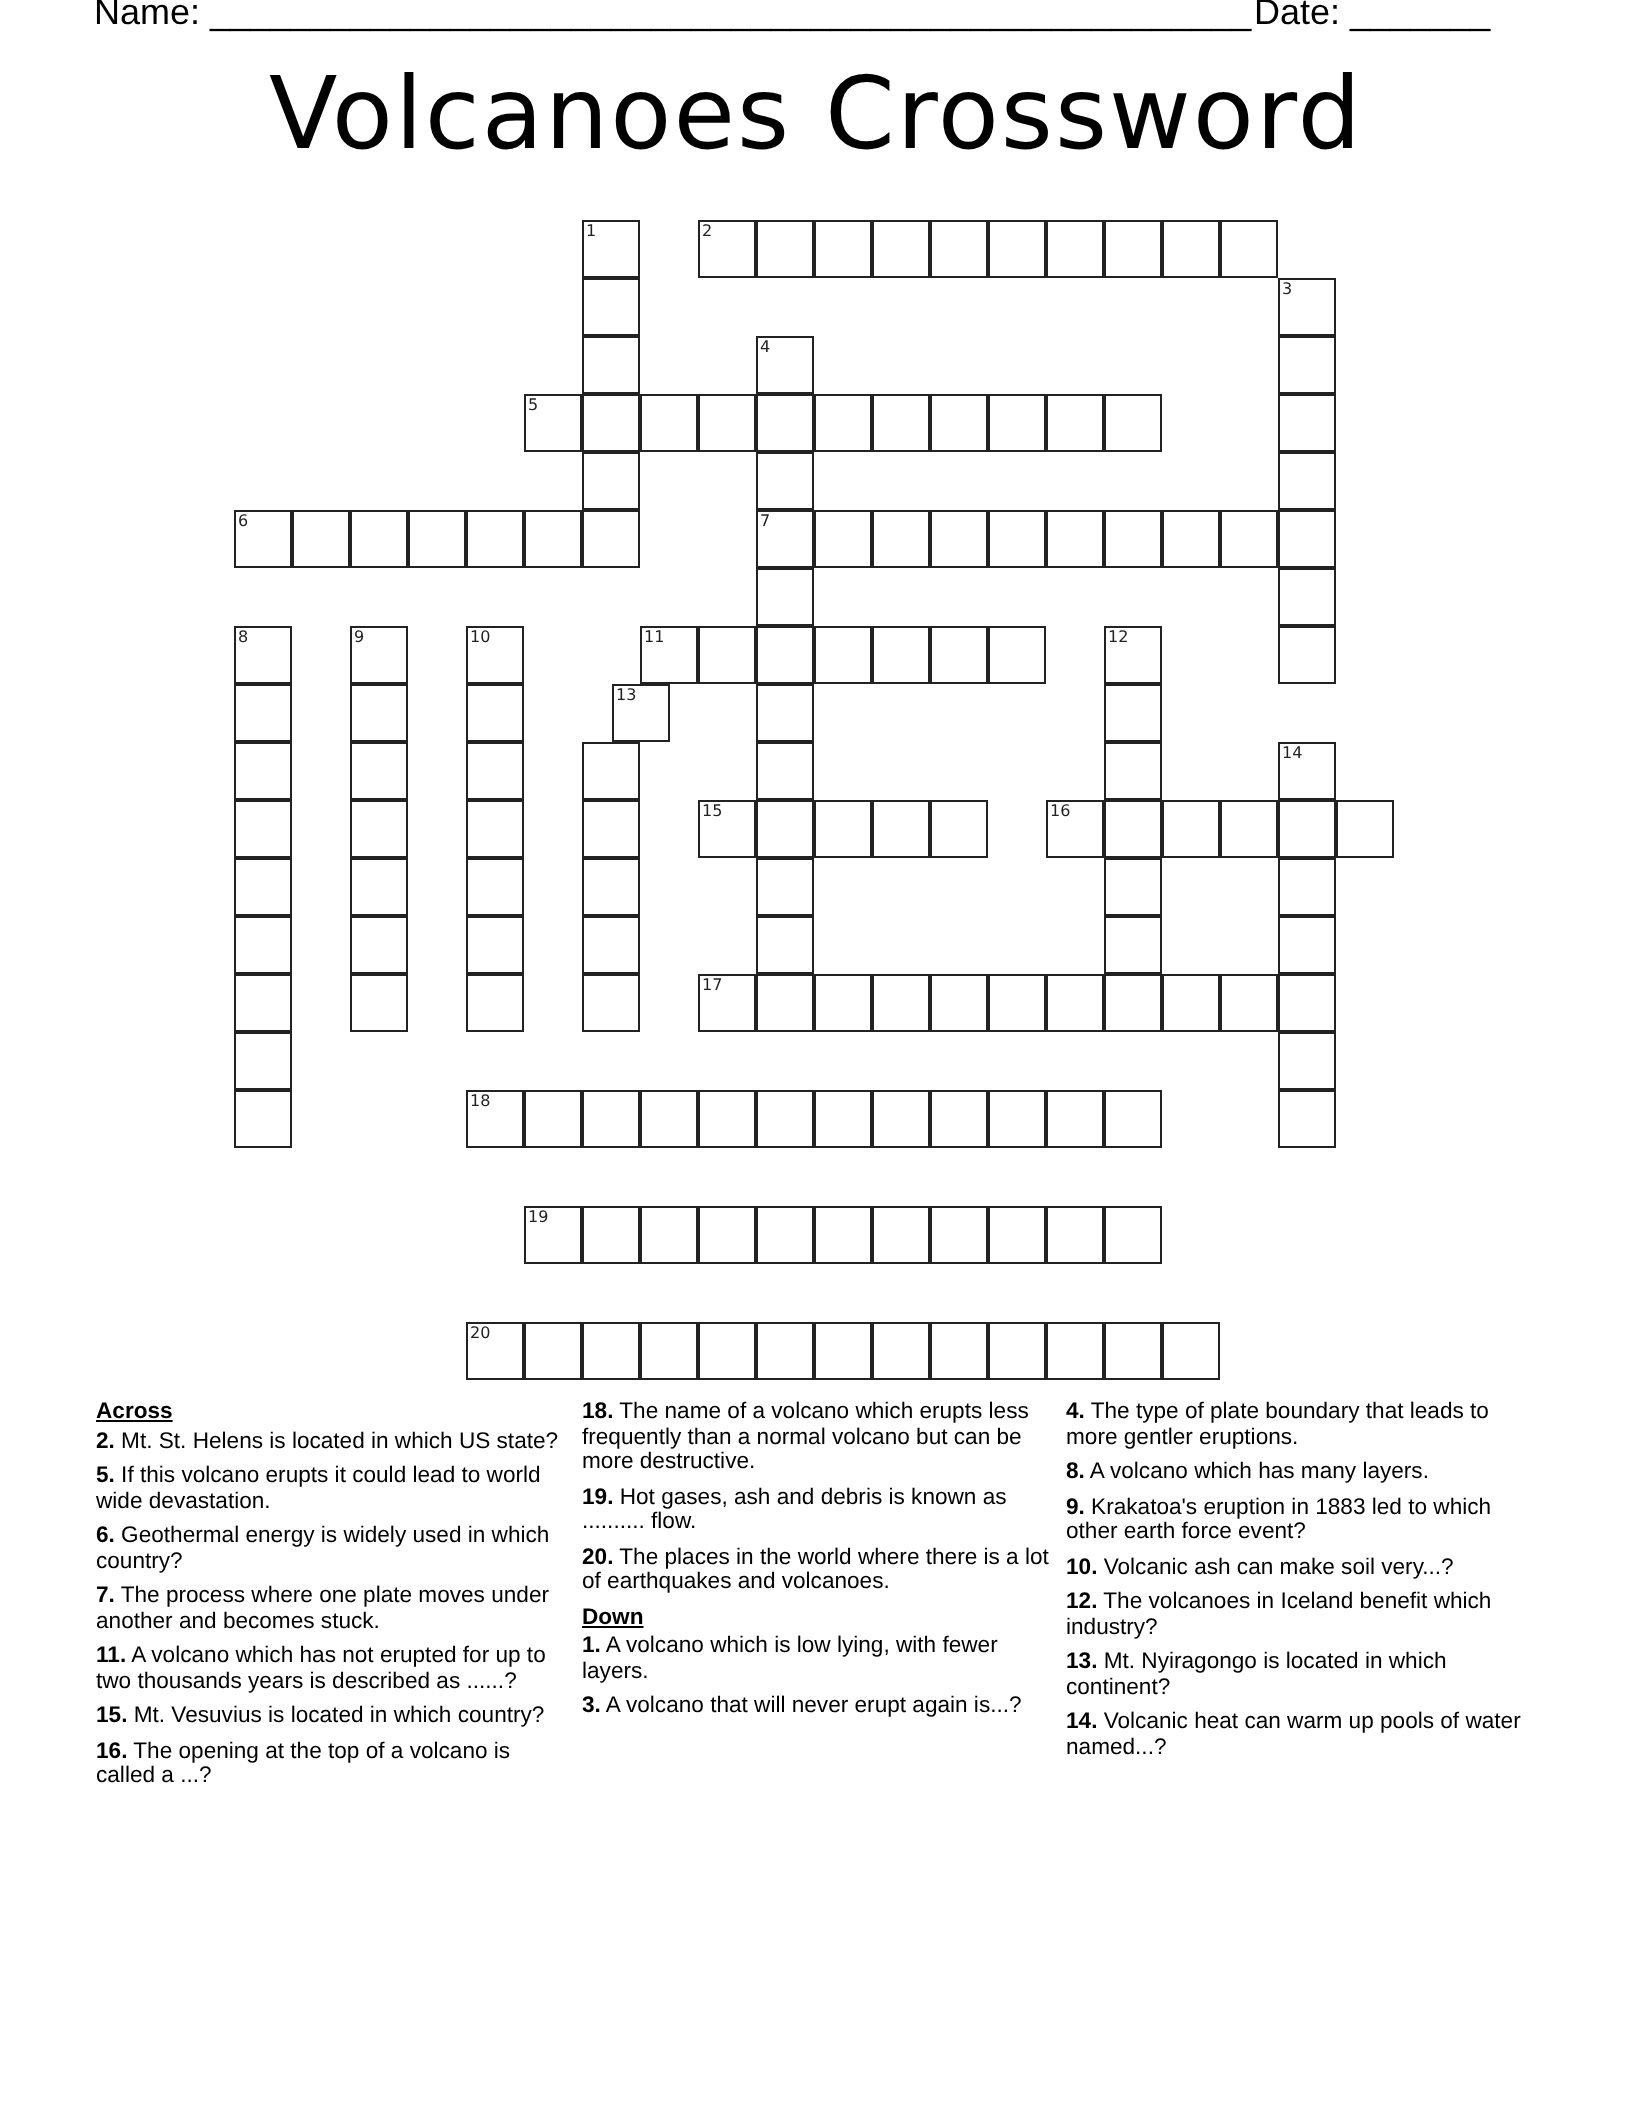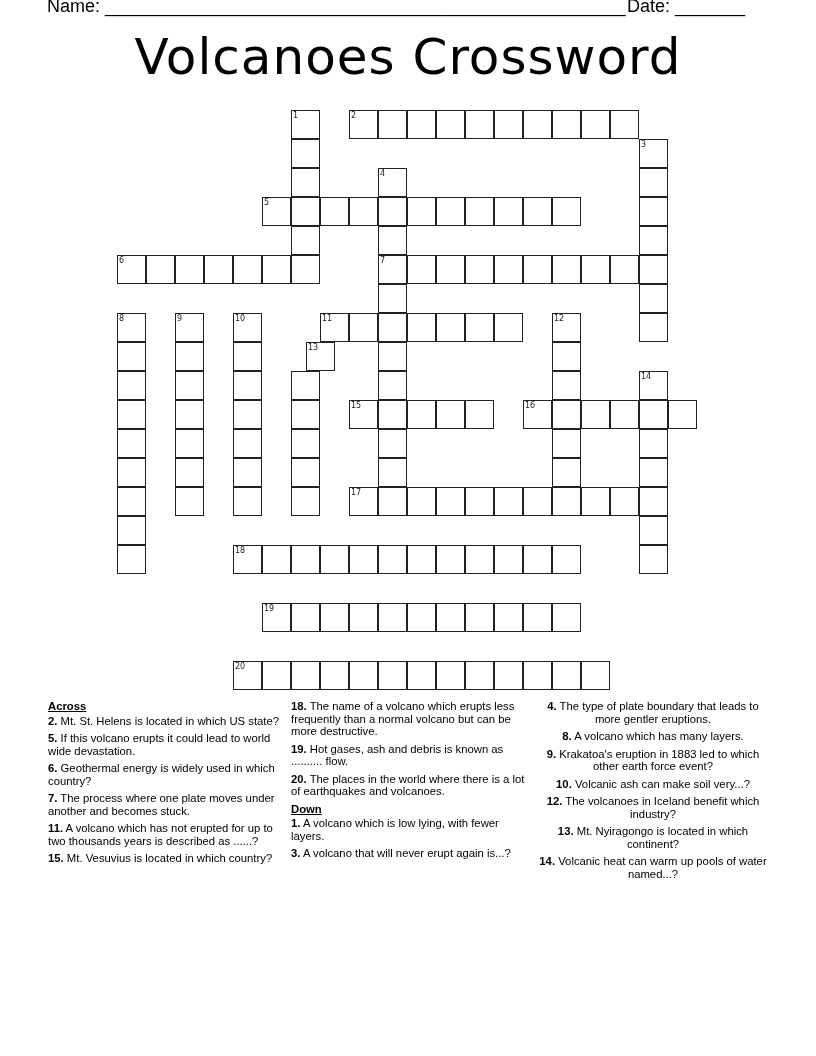--- a/index.html
+++ b/index.html
@@ -7,21 +7,21 @@
   .header-line { position:absolute; top:-4px; left:0; width:816px; height:24px; font-family:"Liberation Sans", sans-serif; font-size:18px; }
   .name-label { position:absolute; left:47px; top:0; }
   .date-label { position:absolute; left:627px; top:0; }
   .title { position:absolute; top:28px; left:0; width:816px; text-align:center; font-family:"DejaVu Sans", sans-serif; font-size:50px; letter-spacing:1px; }
   .grid { position:absolute; left:0; top:0; width:816px; height:700px; }
   .cell { position:absolute; width:29px; height:29px; box-sizing:border-box; border:1.5px solid #222; background:#fff; }
   .num { position:absolute; left:1px; top:0px; font-family:"DejaVu Sans", sans-serif; font-size:8px; line-height:9px; color:#222; }
   .clues { position:absolute; top:700px; font-family:Liberation Sans, sans-serif; font-size:11.3px; line-height:12.5px; }
   .col1 { left:48px; width:235px; }
   .col2 { left:291px; width:235px; }
-  .col3 { left:533px; width:240px;text-align:center; }
+  .col3 { left:533px; width:240px; }
   .heading { font-weight:bold; text-decoration:underline; margin-bottom:2px; }
   .clue { margin-bottom:5px; }
   .clue-num { font-weight:bold; }
 </style>
 </head>
 <body>
 
 <div class="header-line">
   <span class="name-label">Name: ____________________________________________________</span>
   <span class="date-label">Date: _______</span>
@@ -232,20 +232,21 @@
   </div>
 
 <div class="clues col1">
   <div class="heading">Across</div>
   <div class="clue"><span class="clue-num">2.</span><span> Mt. St. Helens is located in which US state?</span></div>
   <div class="clue"><span class="clue-num">5.</span><span> If this volcano erupts it could lead to world wide devastation.</span></div>
   <div class="clue"><span class="clue-num">6.</span><span> Geothermal energy is widely used in which country?</span></div>
   <div class="clue"><span class="clue-num">7.</span><span> The process where one plate moves under another and becomes stuck.</span></div>
   <div class="clue"><span class="clue-num">11.</span><span> A volcano which has not erupted for up to two thousands years is described as ......?</span></div>
   <div class="clue"><span class="clue-num">15.</span><span> Mt. Vesuvius is located in which country?</span></div>
+  <div class="clue"><span class="clue-num">16.</span><span> The opening at the top of a volcano is called a ...?</span></div>
 </div>
 
 <div class="clues col2">
   <div class="clue"><span class="clue-num">18.</span><span> The name of a volcano which erupts less frequently than a normal volcano but can be more destructive.</span></div>
   <div class="clue"><span class="clue-num">19.</span><span> Hot gases, ash and debris is known as .......... flow.</span></div>
   <div class="clue"><span class="clue-num">20.</span><span> The places in the world where there is a lot of earthquakes and volcanoes.</span></div>
   <div class="heading">Down</div>
   <div class="clue"><span class="clue-num">1.</span><span> A volcano which is low lying, with fewer layers.</span></div>
   <div class="clue"><span class="clue-num">3.</span><span> A volcano that will never erupt again is...?</span></div>
 </div>

